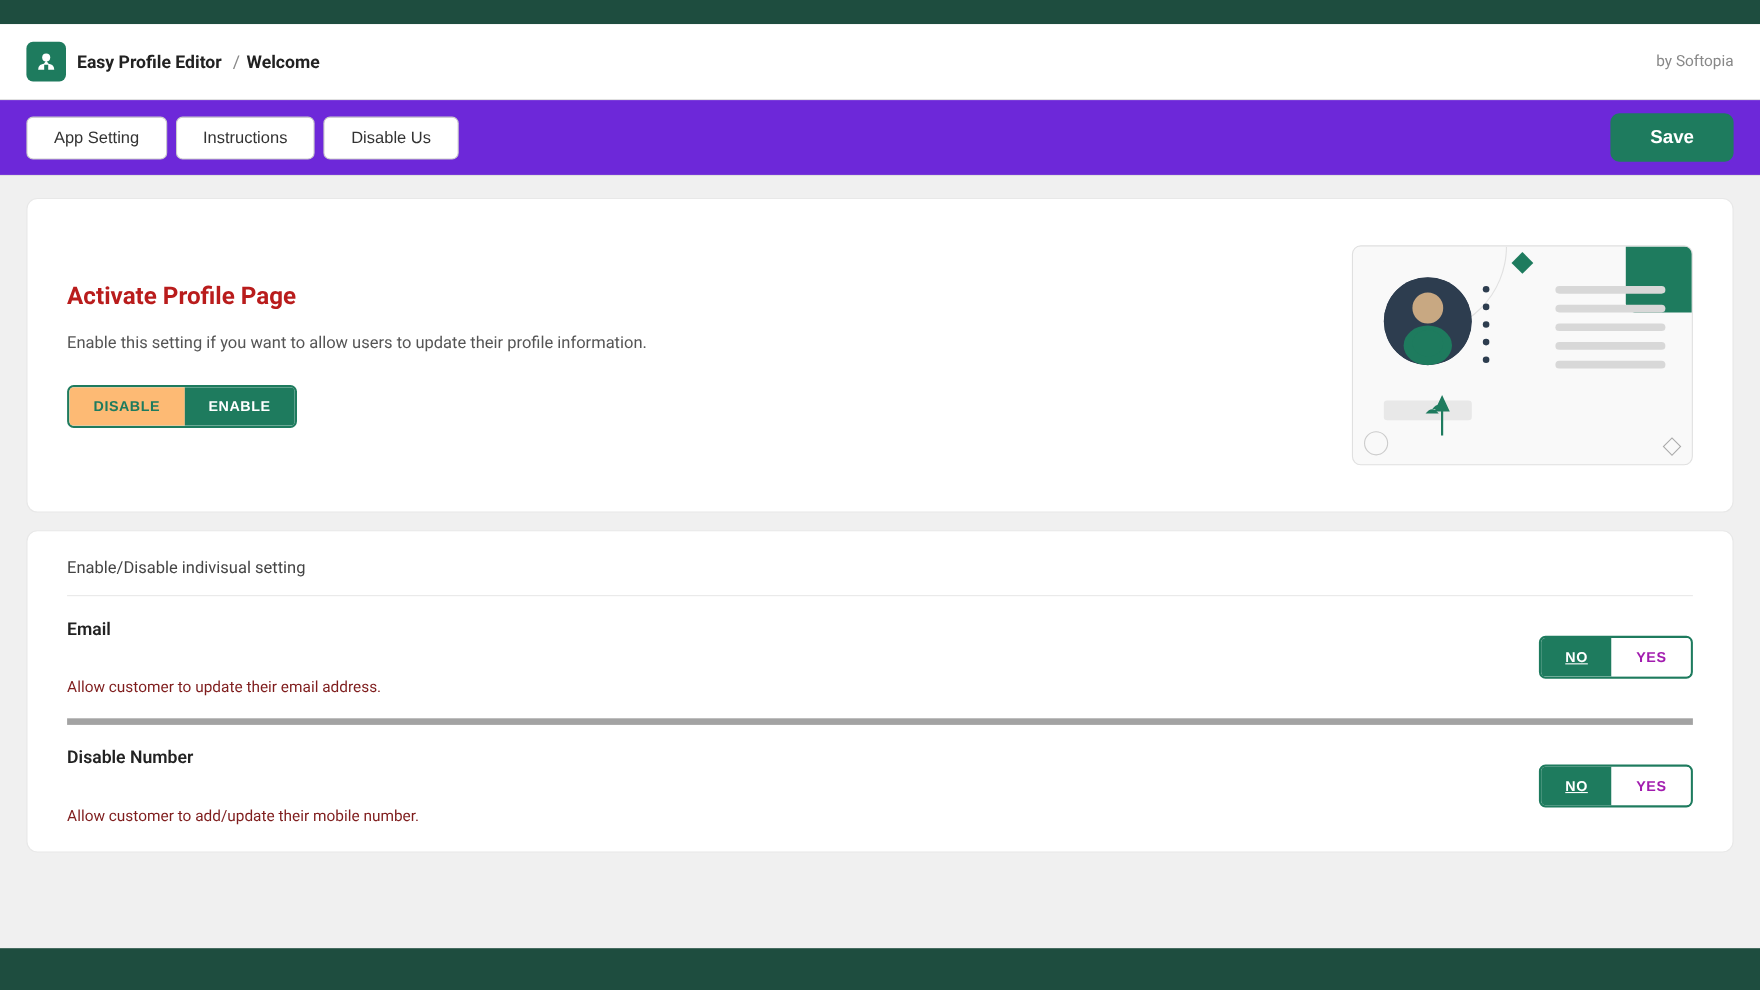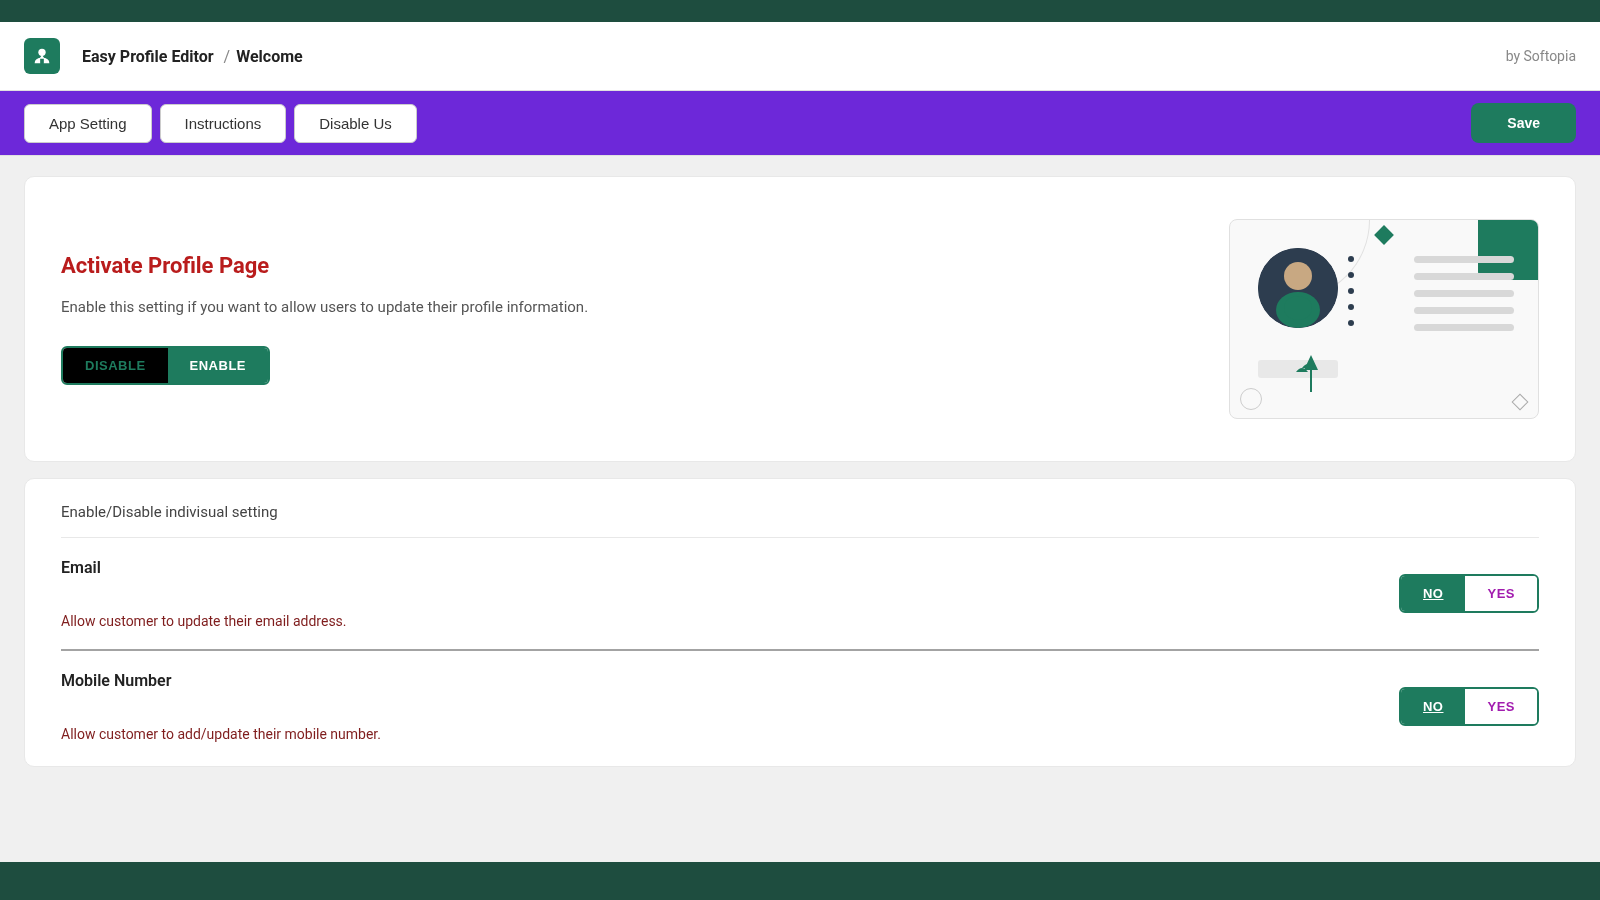--- a/index.html
+++ b/index.html
@@ -23,21 +23,21 @@
       padding: 16px 24px;
       display: flex;
       align-items: center;
       justify-content: space-between;
       border-bottom: 1px solid #e0e0e0;
     }
 
     .header-left {
       display: flex;
       align-items: center;
-      gap: 22px;
+      gap: 10px;
     }
 
     .logo-icon {
       width: 36px;
       height: 36px;
       background: #1e7b5e;
       border-radius: 6px;
       display: flex;
       align-items: center;
       justify-content: center;
@@ -88,21 +88,21 @@
       cursor: pointer;
       font-weight: 500;
     }
 
     .save-btn {
       padding: 12px 36px;
       background: #1e7b5e;
       color: #ffffff;
       border: none;
       border-radius: 8px;
-      font-size: 14px;
+      font-size: 17px;
       font-weight: 600;
       cursor: pointer;
     }
 
     .content {
       flex: 1;
       padding: 20px 24px;
       background: #f0f0f0;
     }
 
@@ -151,21 +151,21 @@
     .toggle-btn {
       padding: 10px 22px;
       font-size: 13px;
       font-weight: 700;
       cursor: pointer;
       border: none;
       letter-spacing: 0.5px;
     }
 
     .toggle-btn.inactive {
-      background: #000000;
+      background: #fdba74;
       color: #1e7b5e;
       text-align: center;
     }
 
     .toggle-btn.active {
       background: #1e7b5e;
       color: #ffffff;
     }
 
     
@@ -296,21 +296,21 @@
       margin-bottom: 0;
       padding-bottom: 16px;
       border-bottom: 1px solid #e8e8e8;
     }
 
     .setting-row {
       display: flex;
       align-items: center;
       justify-content: space-between;
       padding: 20px 0;
-      border-bottom: 2px solid #a3a3a3;
+      border-bottom: 6px solid #a3a3a3;
     }
 
     .setting-row:last-child {
       border-bottom: none;
       padding-bottom: 24px;
     }
 
     .setting-info {}
 
     .setting-name {
@@ -465,21 +465,21 @@
         <div class="setting-desc">Allow customer to update their email address.</div>
       </div>
       <div class="yes-no-group">
         <button class="yn-btn no">NO</button>
         <button class="yn-btn yes">YES</button>
       </div>
     </div>
 
     <div class="setting-row">
       <div class="setting-info">
-        <div class="setting-name">Mobile Number</div>
+        <div class="setting-name">Disable Number</div>
         <div class="setting-desc">Allow customer to add/update their mobile number.</div>
       </div>
       <div class="yes-no-group">
         <button class="yn-btn no">NO</button>
         <button class="yn-btn yes">YES</button>
       </div>
     </div>
   </div>
 
 </div>

